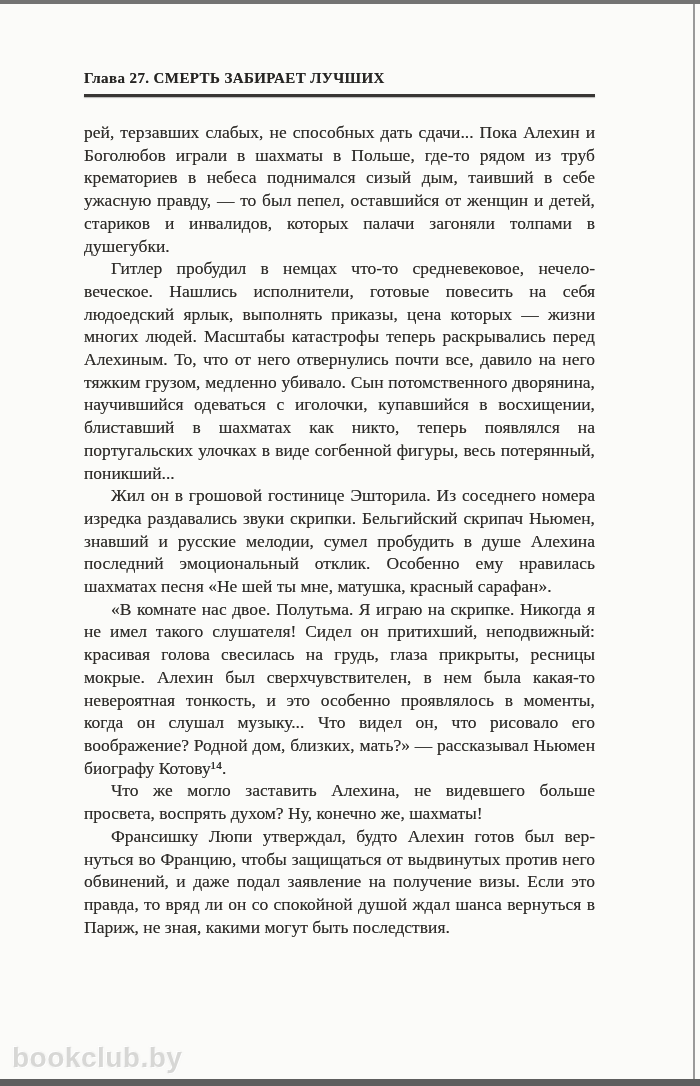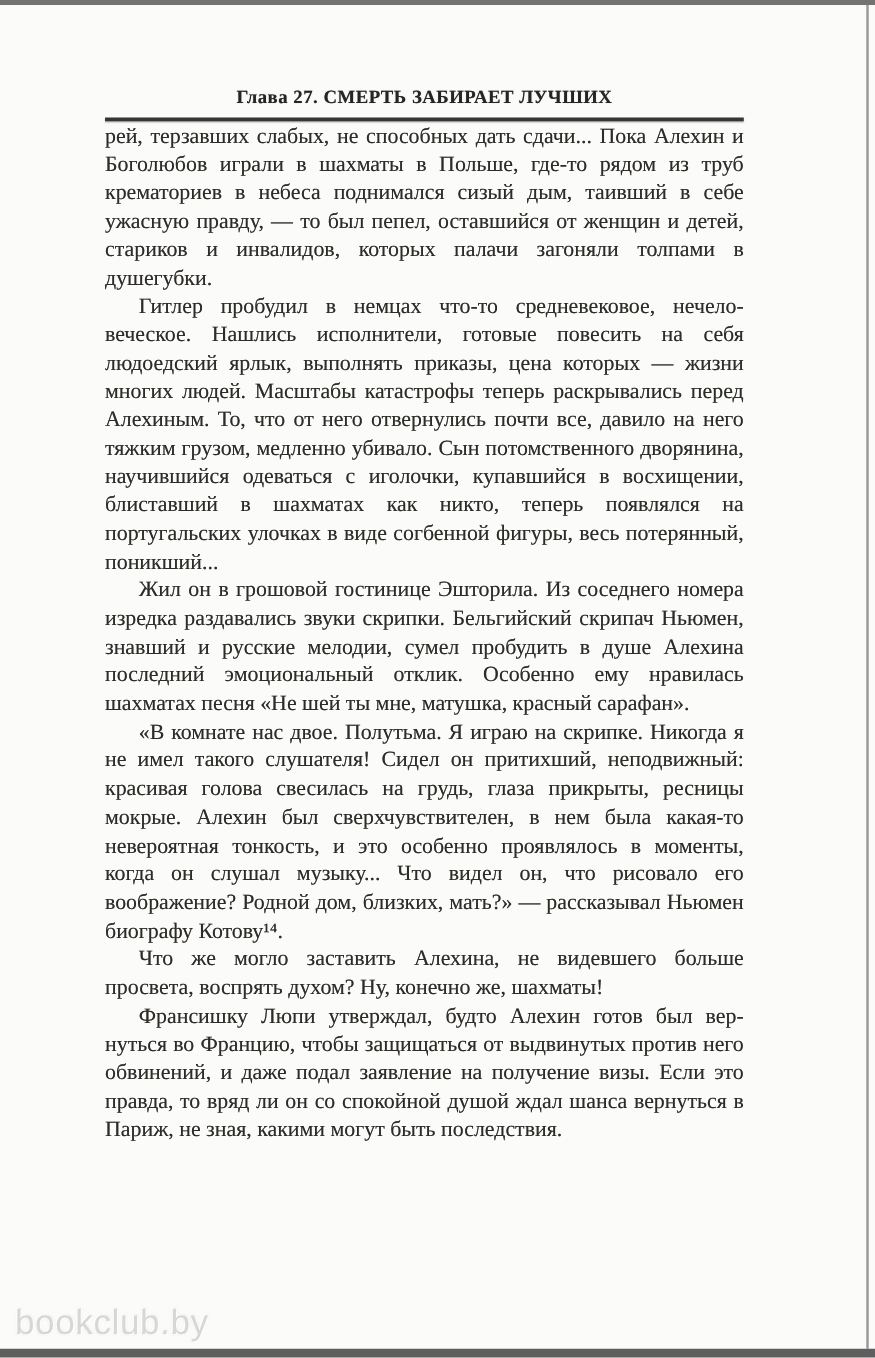--- a/index.html
+++ b/index.html
@@ -22,53 +22,54 @@
     position: absolute; top: 4px; bottom: 7px; right: 5px; width: 2px;
     background: #9a9a9a;
   }
   .page-inner {
     position: absolute;
     left: 84px; top: 0;
     width: 511px;
   }
   .chapter-heading {
     margin-top: 70px;
-    text-align: center;
+    text-align: left;
     font-size: 15px;
     font-weight: bold;
     letter-spacing: 0.4px;
     color: #262523;
     text-shadow: 0 0 0.6px rgba(40,38,36,0.55);
   }
   .header-rule {
     margin-top: 7px;
     height: 3px;
     background: #383634;
     box-shadow: 0 1px 1px rgba(60,58,56,0.35);
   }
   .body-text {
+    margin-top: 24px;
     color: #2e2c29;
     font-size: 17.5px;
     line-height: 22.7px;
     text-align: justify;
     text-shadow: 0 0 0.5px rgba(46,44,41,0.55);
   }
   .body-text p {
     margin: 0;
     padding: 0;
     text-indent: 27px;
     hyphens: manual;
   }
   .body-text p.no-indent { text-indent: 0; }
   .watermark {
     position: absolute;
     left: 12px; bottom: 12px;
     font-family: "Liberation Sans", sans-serif;
     font-size: 28px;
-    font-weight: normal;
+    font-weight: bold;
     letter-spacing: 0.5px;
     color: #d7d7d5;
     text-shadow: 1px 1px 1px #ffffff, -1px -1px 1px #ffffff, 0 0 2px rgba(180,180,178,0.6);
   }
 </style>
 </head>
 <body>
 
 <div class="scan-top-edge"></div>
 

